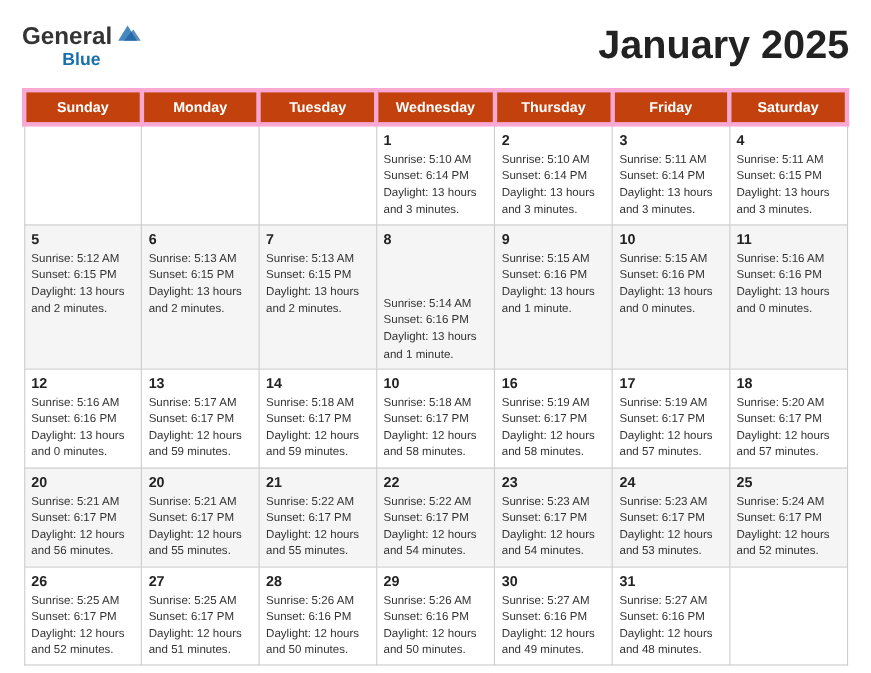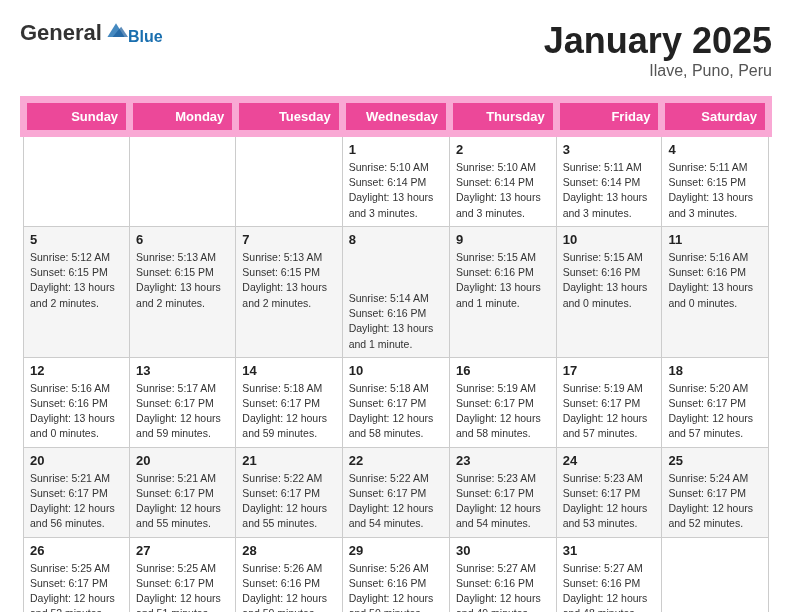--- a/index.html
+++ b/index.html
@@ -11,22 +11,22 @@
       padding: 20px;
     }
     .header {
       display: flex;
       justify-content: space-between;
       align-items: flex-start;
       margin-bottom: 16px;
     }
     .logo {
       display: flex;
-      flex-direction: row;
-      align-items: flex-end;
+      flex-direction: column;
+      align-items: center;
     }
     .logo-text {
       display: flex;
       align-items: center;
     }
     .logo-general {
       font-size: 22px;
       font-weight: bold;
       color: #333;
     }
@@ -54,26 +54,26 @@
     .location {
       font-size: 16px;
       color: #555;
     }
     .calendar {
       width: 100%;
       border-collapse: collapse;
       border: 1px solid #ccc;
     }
     .calendar th {
-      background-color: #ec4899;
+      background-color: #c2410c;
       color: #fff;
-      text-align: right;
+      text-align: center;
       padding: 6px 8px;
       font-size: 13px;
-      border: 7px solid #f9a8d4;
+      border: 4px solid #f9a8d4;
     }
     .calendar td {
       vertical-align: top;
       border: 1px solid #ccc;
       padding: 5px 6px;
       font-size: 11px;
       color: #333;
       width: 108px;
       min-height: 80px;
       background: #fff;
@@ -105,21 +105,20 @@
       <span class="logo-general">General</span>
       <svg class="logo-icon" viewBox="0 0 28 22" xmlns="http://www.w3.org/2000/svg">
         <polygon points="4,18 14,2 24,18" fill="#2474b5" opacity="0.85"></polygon>
         <polygon points="10,18 20,6 28,18" fill="#1a5d9c" opacity="0.7"></polygon>
       </svg>
     </div>
     <span class="logo-blue">Blue</span>
   </div>
   <div class="title-area">
     <div class="month-title">January 2025</div>
-    <div class="location">Ilave, Puno, Peru</div>
   </div>
 </div>
 
 <table class="calendar">
   <thead>
     <tr>
     <th>Sunday</th>
         <th>Monday</th>
         <th>Tuesday</th>
         <th>Wednesday</th>

